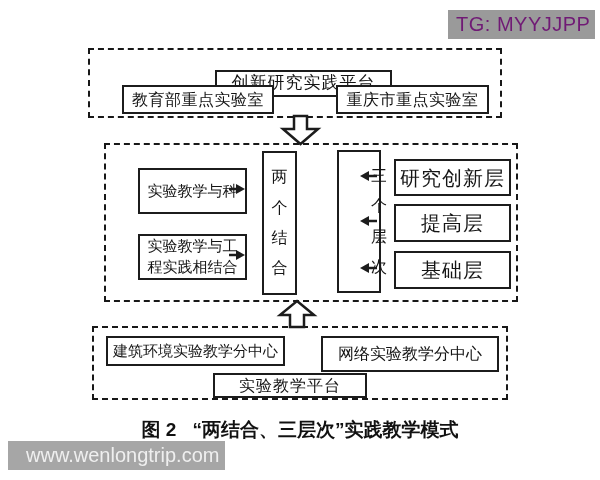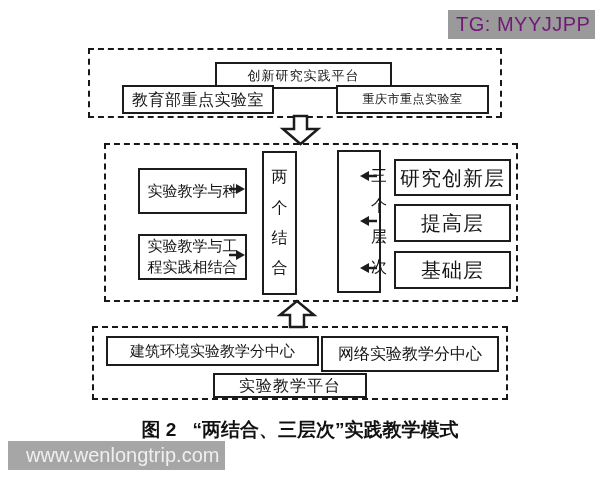--- a/index.html
+++ b/index.html
@@ -22,37 +22,37 @@
   .grp-top{left:88px;top:48px;width:414px;height:70px;}
   .grp-mid{left:104px;top:143px;width:414px;height:159px;}
   .grp-bot{left:92px;top:326px;width:416px;height:74px;}
   
   .box{
     position:absolute;background:#ffffff;border:2px solid #1c1c1c;box-sizing:border-box;
     display:flex;align-items:center;justify-content:center;text-align:center;
     color:#141414;line-height:1.2;
   }
   
-  .b-platform-top{left:125px;top:12px;width:177px;height:27px;font-size:13px;letter-spacing:1px;}
+  .b-platform-top{left:125px;top:20px;width:177px;height:27px;font-size:17px;letter-spacing:1px;}
   .b-lab1{left:32px;top:35px;width:152px;height:29px;font-size:16px;letter-spacing:0.5px;}
-  .b-lab2{left:246px;top:35px;width:153px;height:29px;font-size:12px;letter-spacing:0.5px;}
+  .b-lab2{left:246px;top:35px;width:153px;height:29px;font-size:16px;letter-spacing:0.5px;}
   
   .b-combo1{left:32px;top:23px;width:109px;height:46px;font-size:15px;}
   .b-combo2{left:32px;top:89px;width:109px;height:46px;font-size:15px;}
   .b-combo1 .two-line,.b-combo2 .two-line{display:block;line-height:21px;}
   .two-line span{display:block;}
   .b-vert1{left:156px;top:6px;width:35px;height:144px;font-size:16px;}
   .b-vert2{left:231px;top:5px;width:39px;height:143px;font-size:16px;padding-left:40px;}
   .vstack{display:block;width:1.1em;word-break:break-all;line-height:1.9;text-align:center;}
   .b-lvl{left:288px;width:117px;font-size:20px;letter-spacing:1px;}
   .b-lvl1{top:14px;height:37px;}
   .b-lvl2{top:59px;height:38px;}
   .b-lvl3{top:106px;height:38px;}
   
-  .b-center1{left:12px;top:8px;width:213px;height:30px;font-size:15px;}
+  .b-center1{left:12px;top:8px;width:179px;height:30px;font-size:15px;}
   .b-center2{left:227px;top:8px;width:178px;height:36px;font-size:16px;}
   .b-platform-bot{left:119px;top:45px;width:154px;height:25px;font-size:16px;letter-spacing:1px;}
   
   .caption{
     position:absolute;left:0;top:417px;width:600px;text-align:center;
     font-family:"Liberation Sans",sans-serif;font-weight:bold;font-size:19px;color:#111111;
   }
   .caption .cap-label{margin-right:16px;}
   
   .wm-band{

